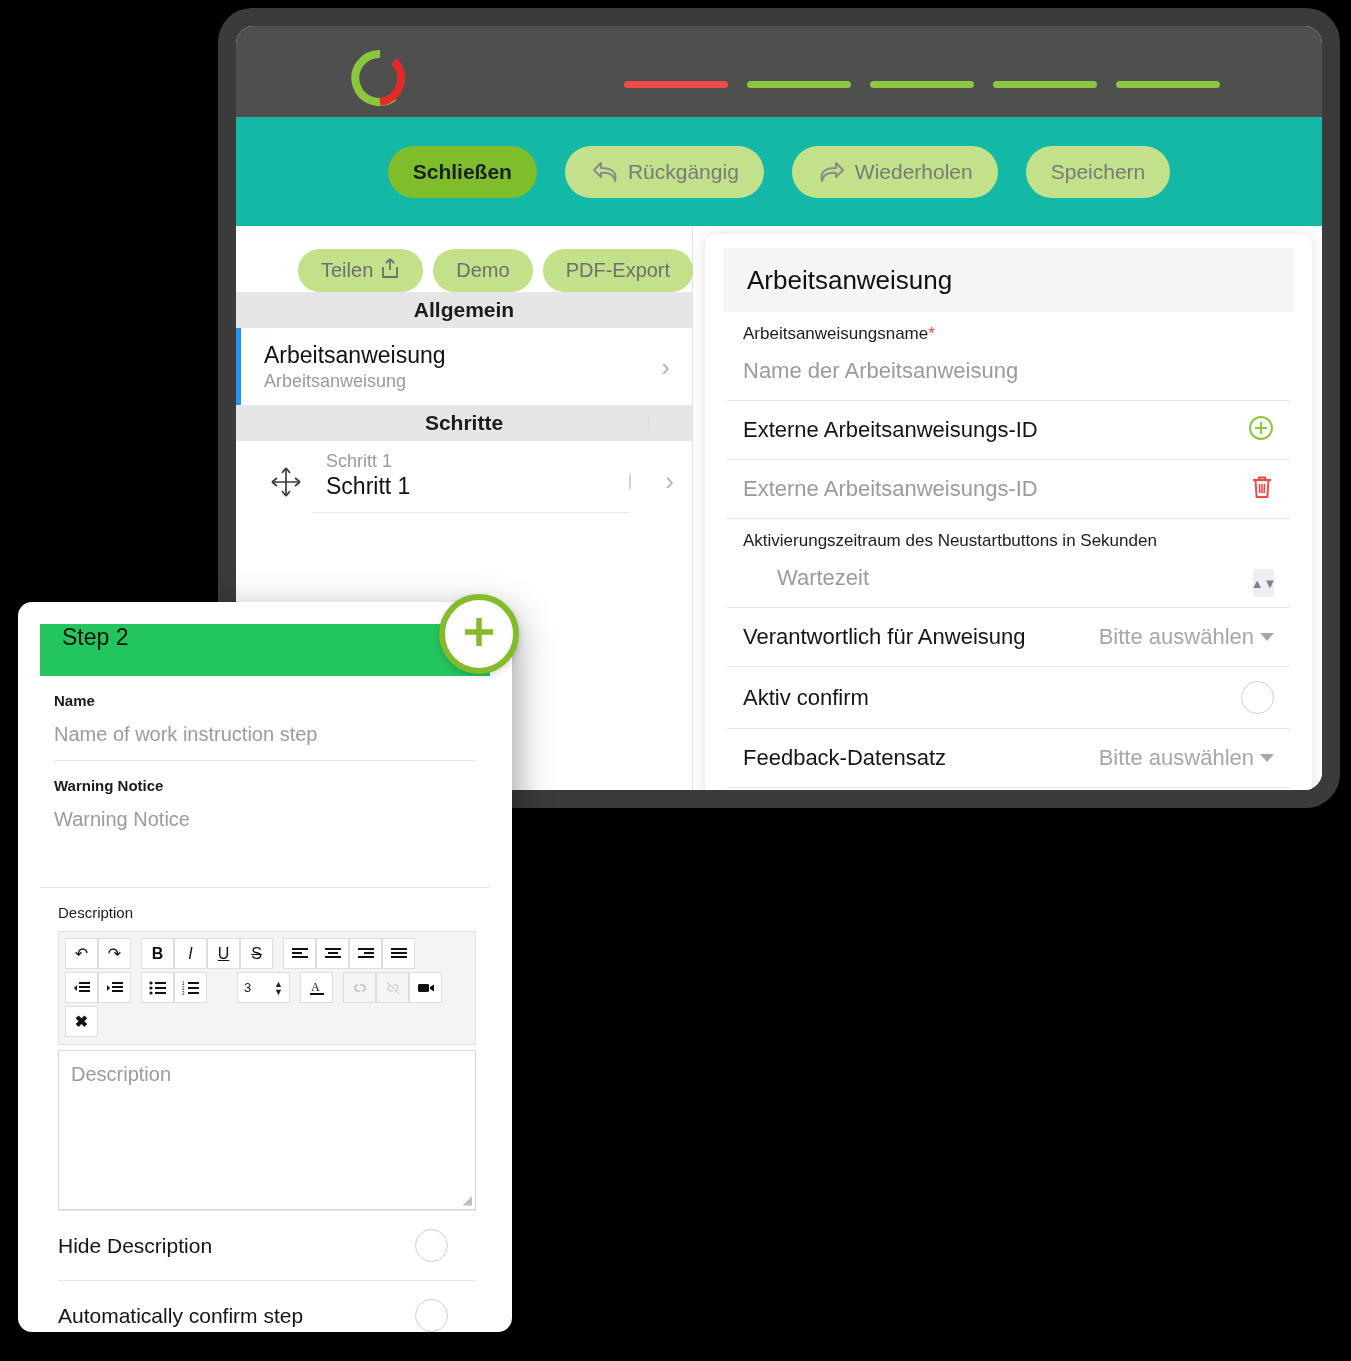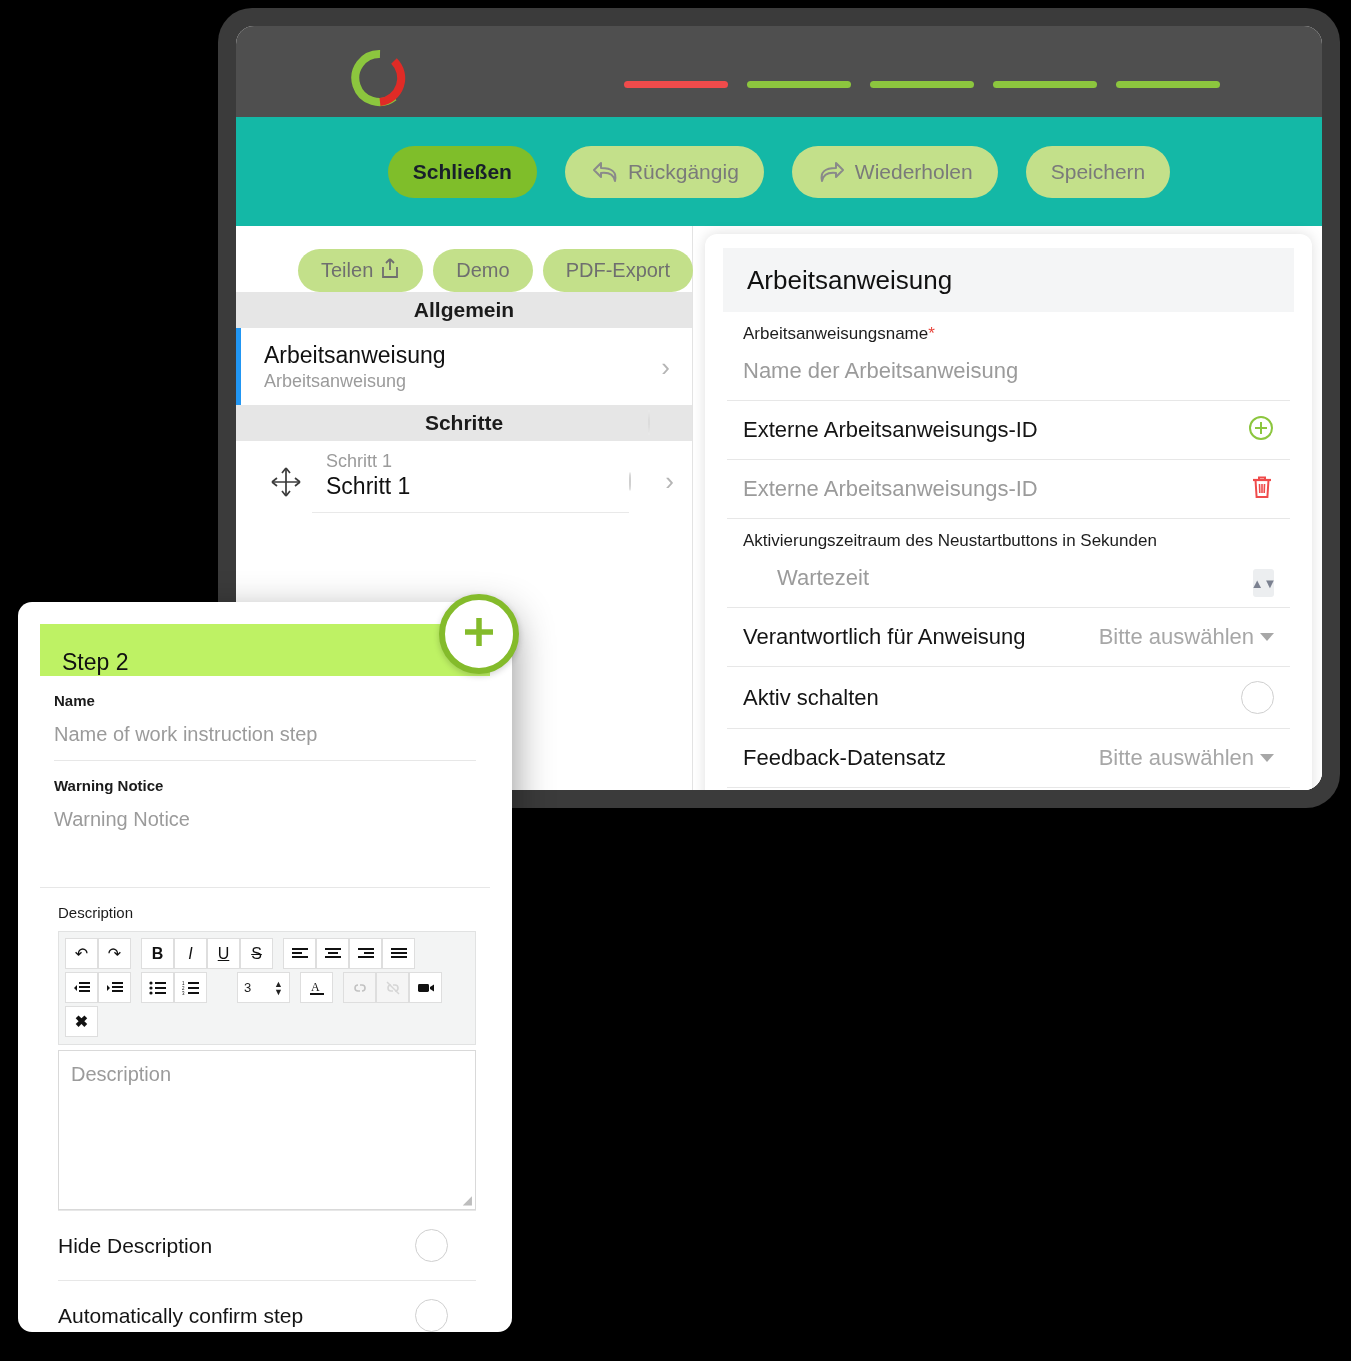--- a/index.html
+++ b/index.html
@@ -118,21 +118,21 @@
   }
   .circle-toggle{width:33px;height:33px;border-radius:50%;border:1px solid #cfcfcf;background:#fff;box-sizing:border-box;}
 
   
   #step-dialog{
     position:absolute;left:18px;top:602px;width:494px;height:730px;
     background:#fff;border-radius:14px;
     box-shadow:0 14px 40px rgba(0,0,0,.45);overflow:hidden;
   }
   #dlg-title{
-    background:#bef264;height:52px;display:flex;align-items:flex-end;padding:0 22px;
+    background:#22c55e;height:52px;display:flex;align-items:flex-start;padding:0 22px;
     font-size:23px;color:#111;margin:22px 22px 0 22px;
   }
   .dlg-body{padding:0 0 0 0;}
   .dlg-field{padding:16px 36px 0 36px;}
   .dlg-field .lbl{font-size:15px;color:#1b1b1b;font-weight:bold;}
   .dlg-field .val{font-size:20px;color:#9b9b9b;padding:14px 0 14px 0;border-bottom:1px solid #e7e7e7;}
   .dlg-field.noline .val{border-bottom:none;}
   .dlg-sep{height:1px;background:#e7e7e7;margin:42px 22px 0 22px;}
 
   .desc-label{font-size:15px;color:#1b1b1b;padding:16px 0 10px 40px;}
@@ -320,21 +320,21 @@
 
             <div class="frm-row">
               <span class="frm-strong">Verantwortlich für Anweisung</span>
               <span class="sel-value">
                 <span>Bitte auswählen</span>
                 <span class="caret"></span>
               </span>
             </div>
 
             <div class="frm-row">
-              <span class="frm-strong">Aktiv schalten</span>
+              <span class="frm-strong">Aktiv confirm</span>
               <span class="circle-toggle"></span>
             </div>
 
             <div class="frm-row">
               <span class="frm-strong">Feedback-Datensatz</span>
               <span class="sel-value">
                 <span>Bitte auswählen</span>
                 <span class="caret"></span>
               </span>
             </div>

